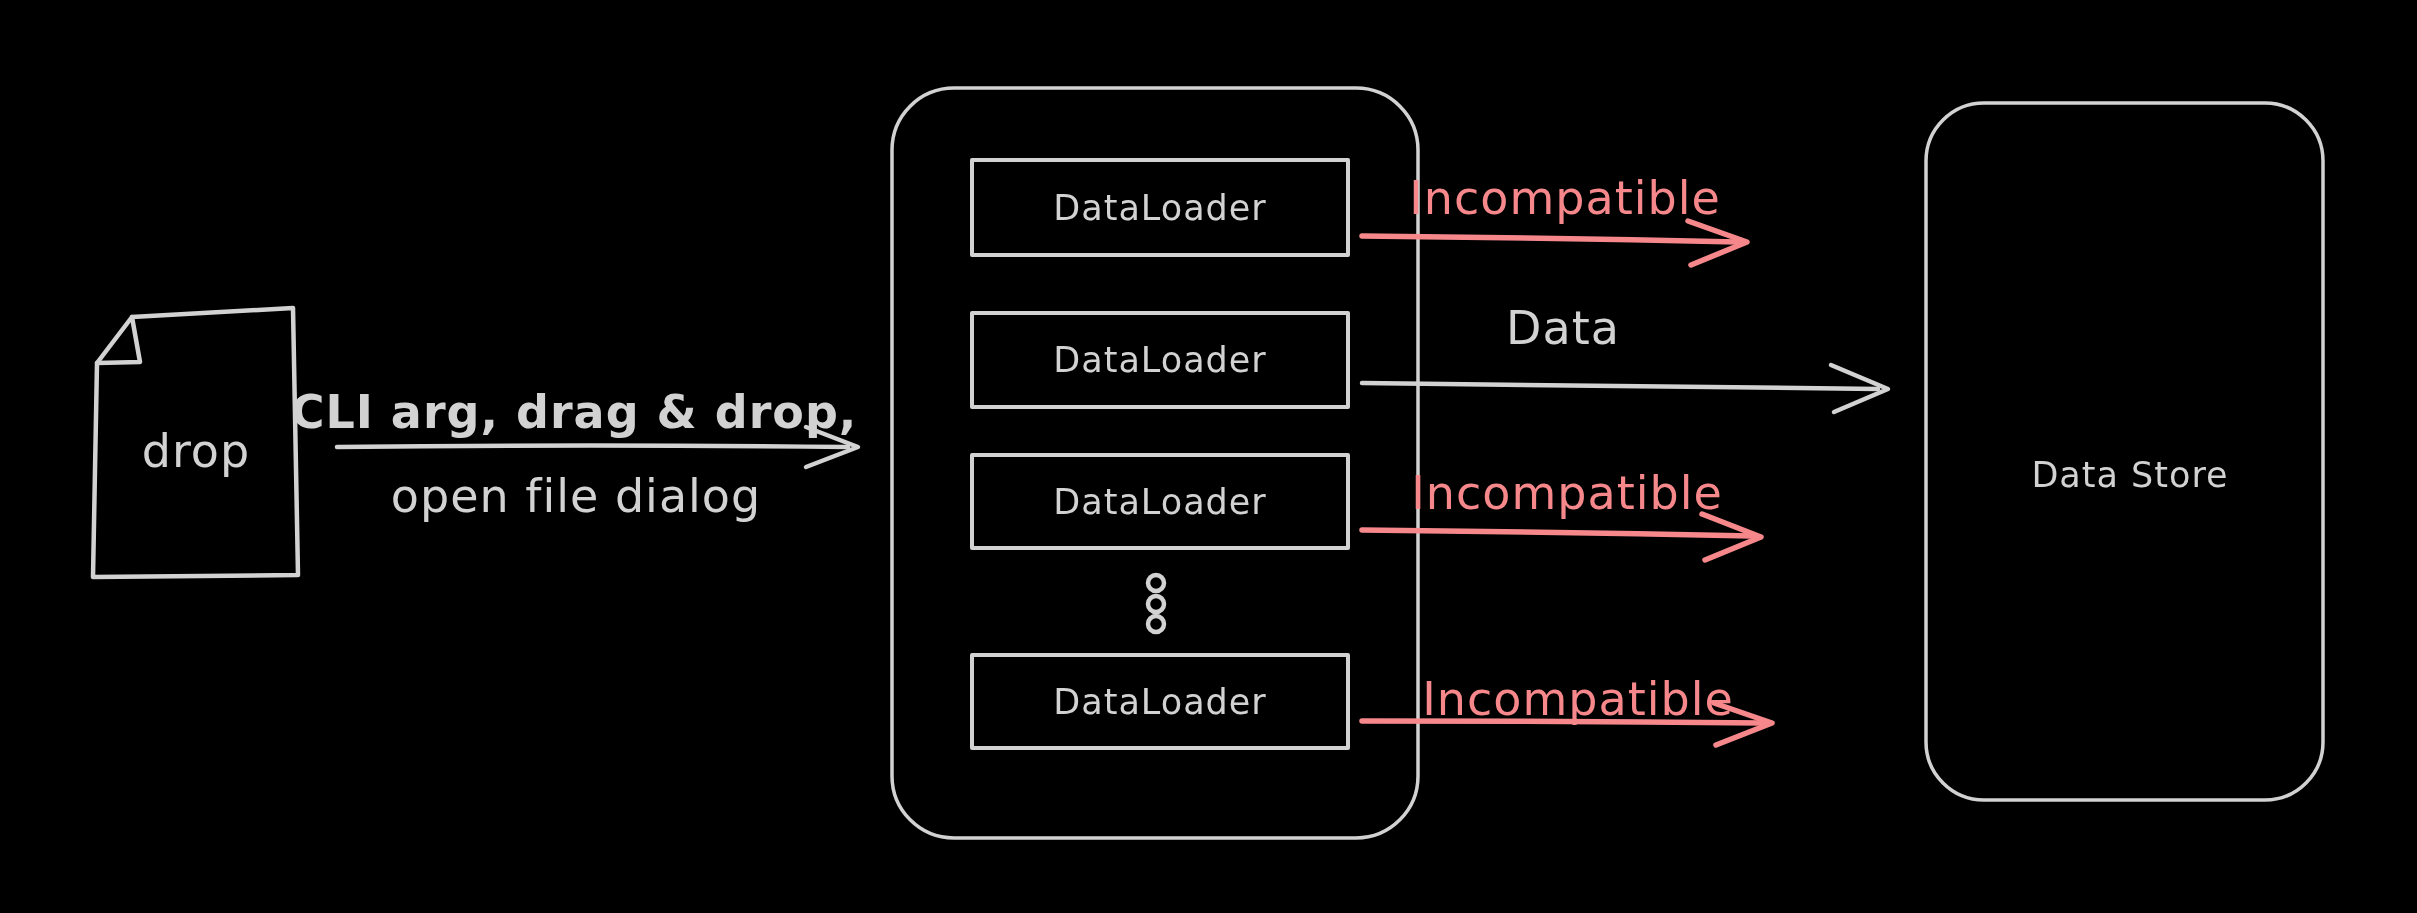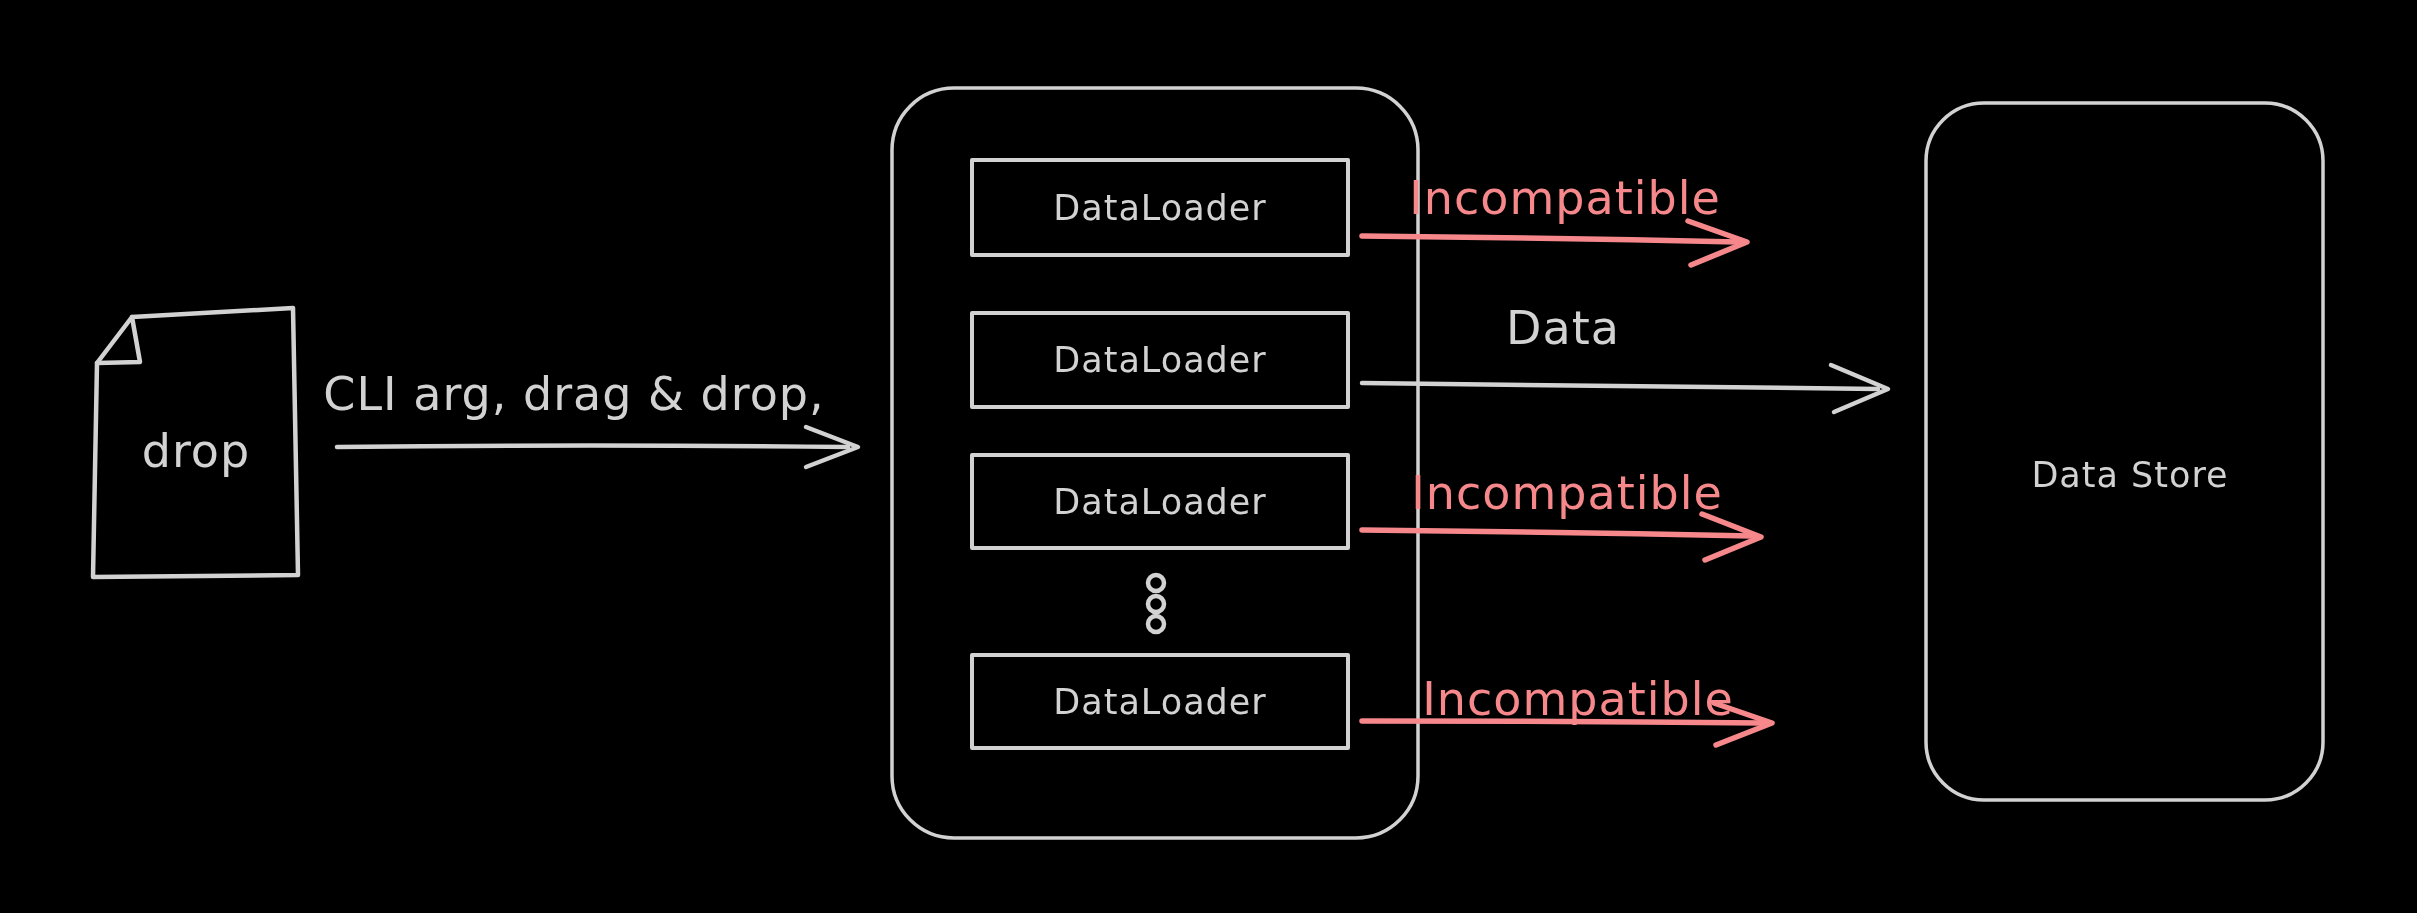--- a/index.html
+++ b/index.html
@@ -87,21 +87,22 @@
       <path class="stroke-red" stroke-width="5.5" d="M1714,703 L1772,723 L1716,745"></path>
     </g>
 
     <g>
       <rect class="stroke" stroke-width="3.5" x="1926" y="103" width="397" height="697" rx="58" ry="58"></rect>
     </g>
   </svg>
 
   <div class="lbl" style="left:196px;top:451px;">drop</div>
 
-  <div class="lbl" style="left:574px;top:394px;">CLI arg, drag &amp; drop,</div>
+  <div class="lbl" style="left:574px;top:412px;font-weight:bold;">CLI arg, drag &amp; drop,</div>
+  <div class="lbl" style="left:576px;top:496px;">open file dialog</div>
 
   <div class="lbl big" style="left:1160px;top:208px;">DataLoader</div>
   <div class="lbl big" style="left:1160px;top:360px;">DataLoader</div>
   <div class="lbl big" style="left:1160px;top:502px;">DataLoader</div>
   <div class="lbl big" style="left:1160px;top:702px;">DataLoader</div>
 
   <div class="lbl red" style="left:1565px;top:198px;">Incompatible</div>
   <div class="lbl" style="left:1563px;top:328px;">Data</div>
   <div class="lbl red" style="left:1567px;top:493px;">Incompatible</div>
   <div class="lbl red" style="left:1578px;top:699px;">Incompatible</div>

